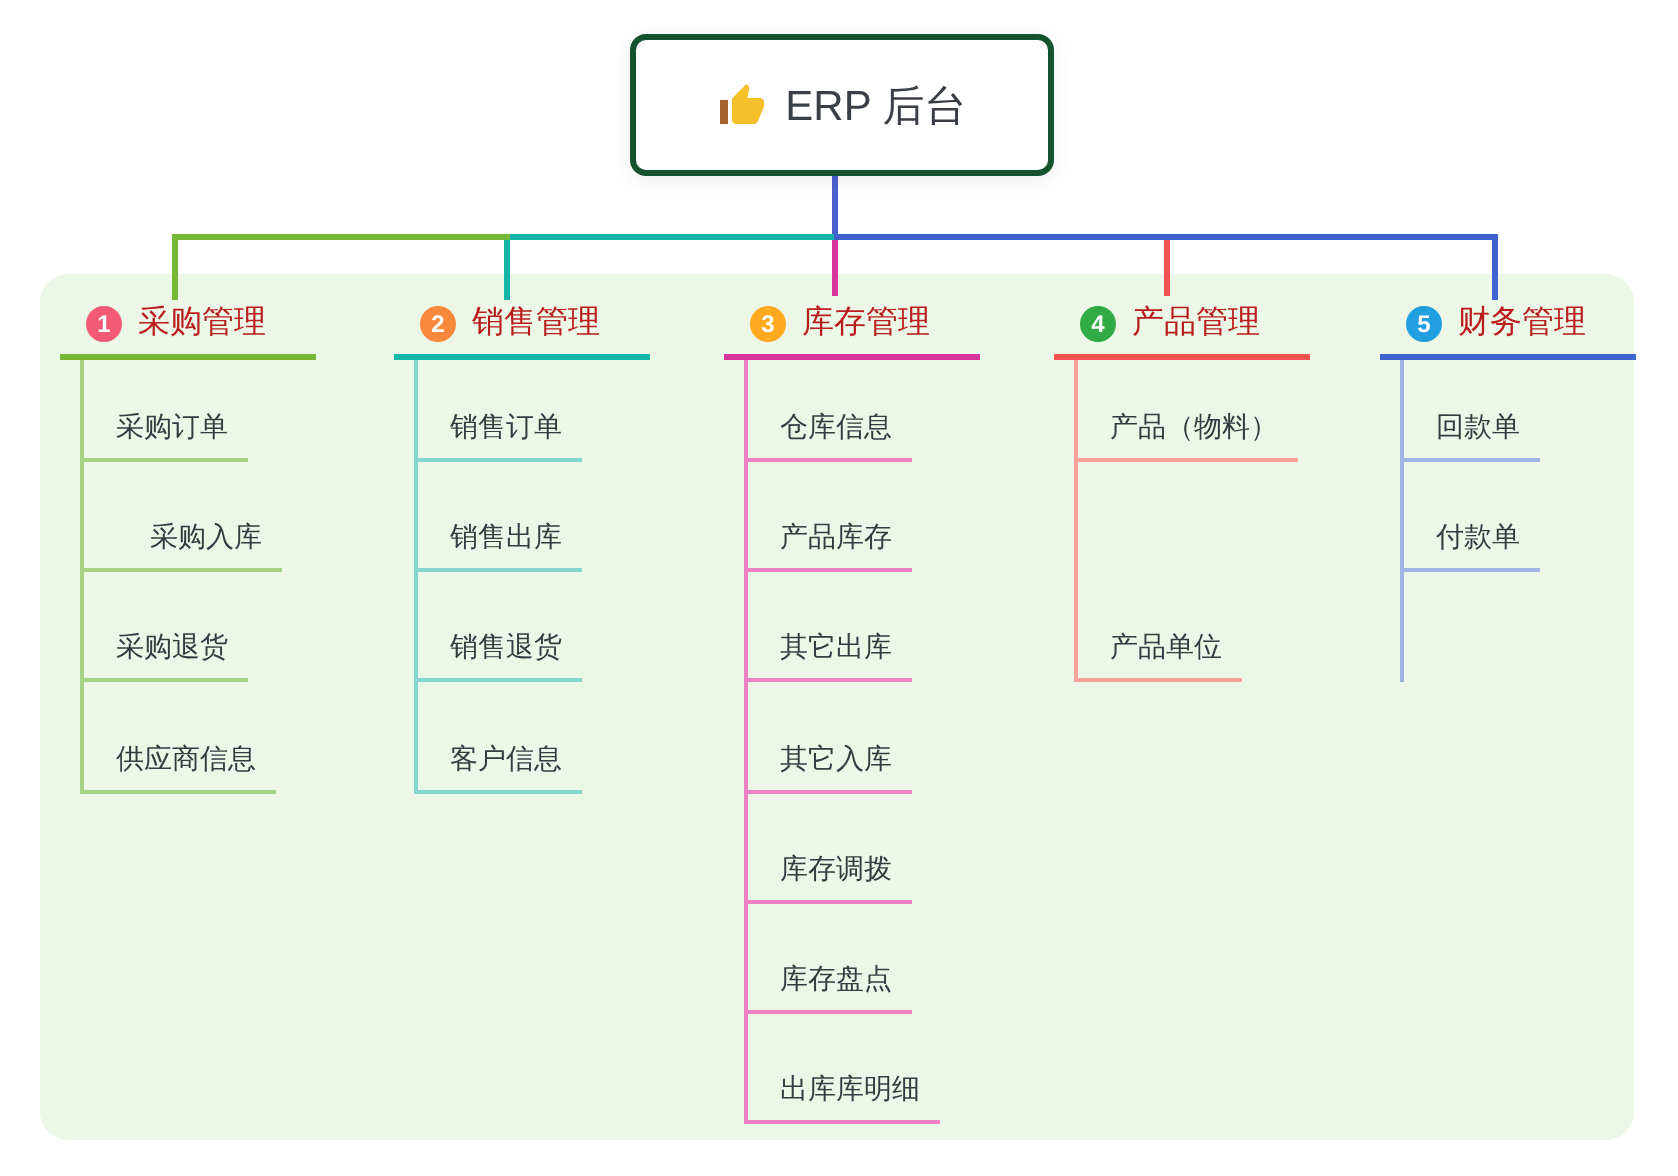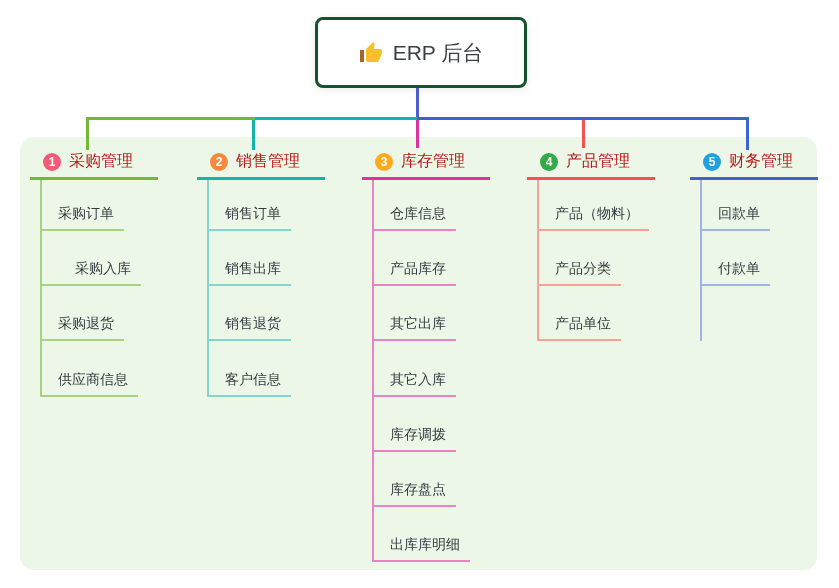--- a/index.html
+++ b/index.html
@@ -81,21 +81,20 @@
       <div class="child" style="top: 330px; border-bottom-color: rgb(236, 130, 196);"><span>库存盘点</span></div>
       <div class="child" style="top: 385.2px; border-bottom-color: rgb(236, 130, 196);"><span>出库库明细</span></div>
     </div>
     <div class="branch" style="left: 527px;">
       <div class="b-title" style="border-bottom-color: rgb(242, 82, 82);">
         <span class="badge" style="background: rgb(48, 171, 70);">4</span>
         <span class="b-label">产品管理</span>
       </div>
       <div class="vline" style="top: 31px; height: 161.4px; background: rgb(248, 161, 155);"></div>
       <div class="child" style="top: 54px; border-bottom-color: rgb(248, 161, 155);"><span>产品（物料）</span></div>
-      <div class="child" style="top: 109.2px; border-bottom-color: rgb(248, 161, 155);"><span>产品分类</span></div>
       <div class="child" style="top: 164.4px; border-bottom-color: rgb(248, 161, 155);"><span>产品单位</span></div>
     </div>
     <div class="branch" style="left: 690px;">
       <div class="b-title" style="border-bottom-color: rgb(62, 99, 207);">
         <span class="badge" style="background: rgb(33, 159, 224);">5</span>
         <span class="b-label">财务管理</span>
       </div>
       <div class="vline" style="top: 31px; height: 161.4px; background: rgb(159, 179, 228);"></div>
       <div class="child" style="top: 54px; border-bottom-color: rgb(159, 179, 228);"><span>回款单</span></div>
       <div class="child" style="top: 109.2px; border-bottom-color: rgb(159, 179, 228);"><span>付款单</span></div>

